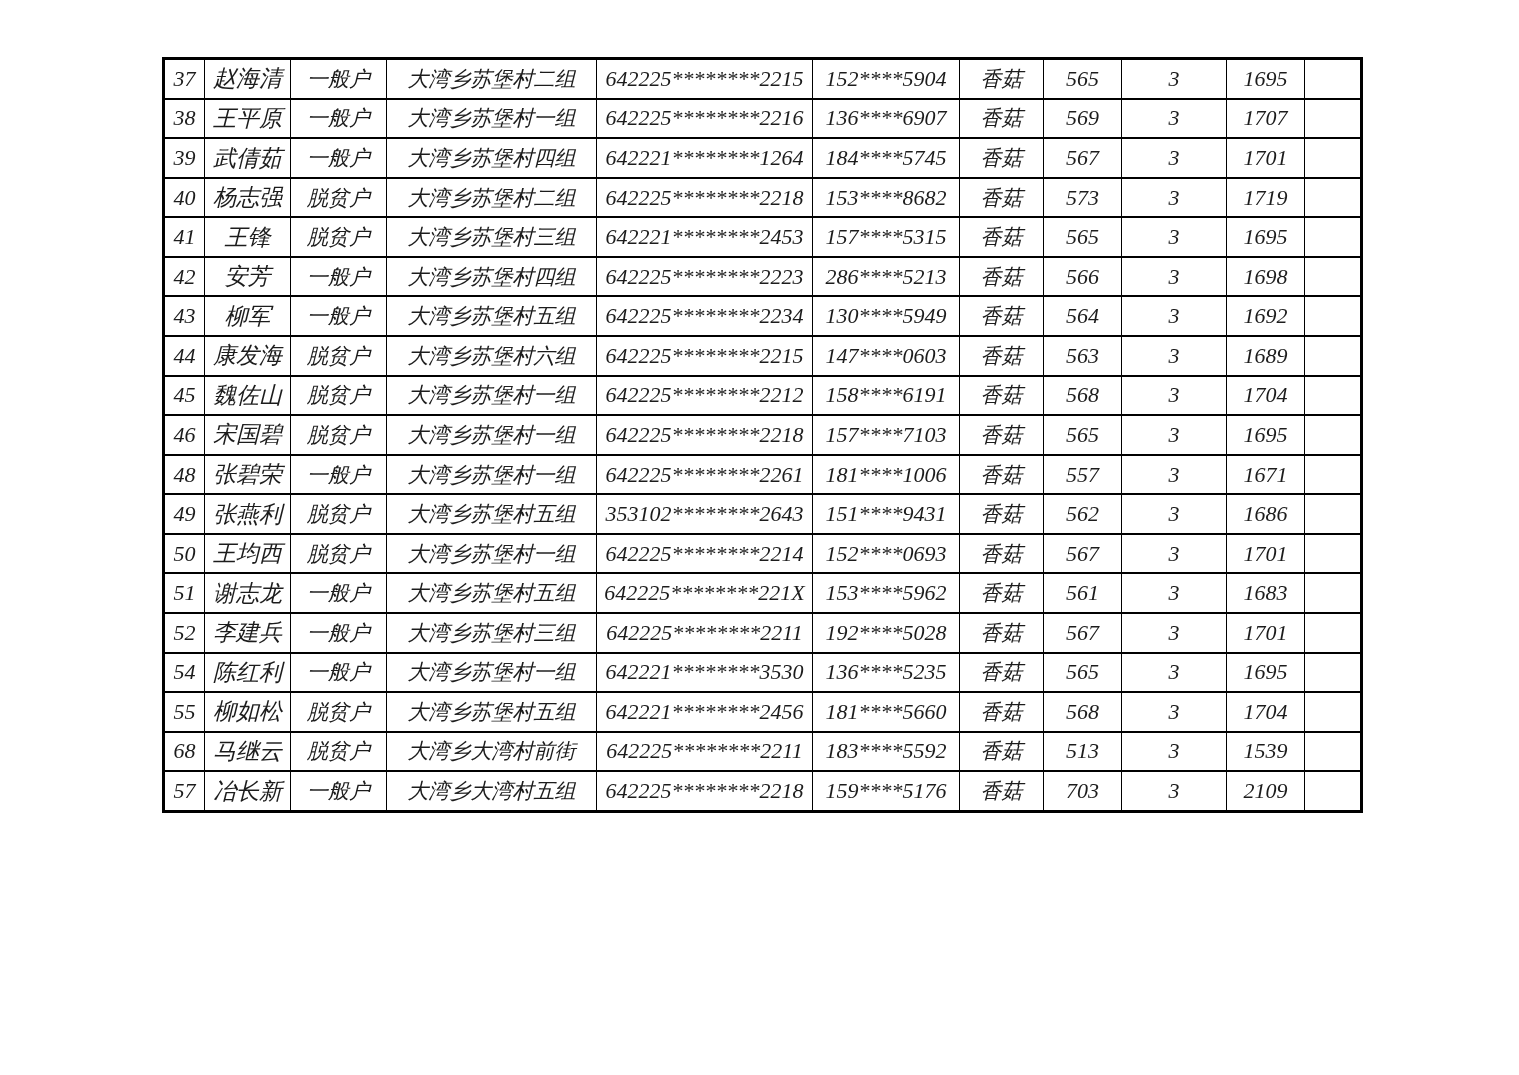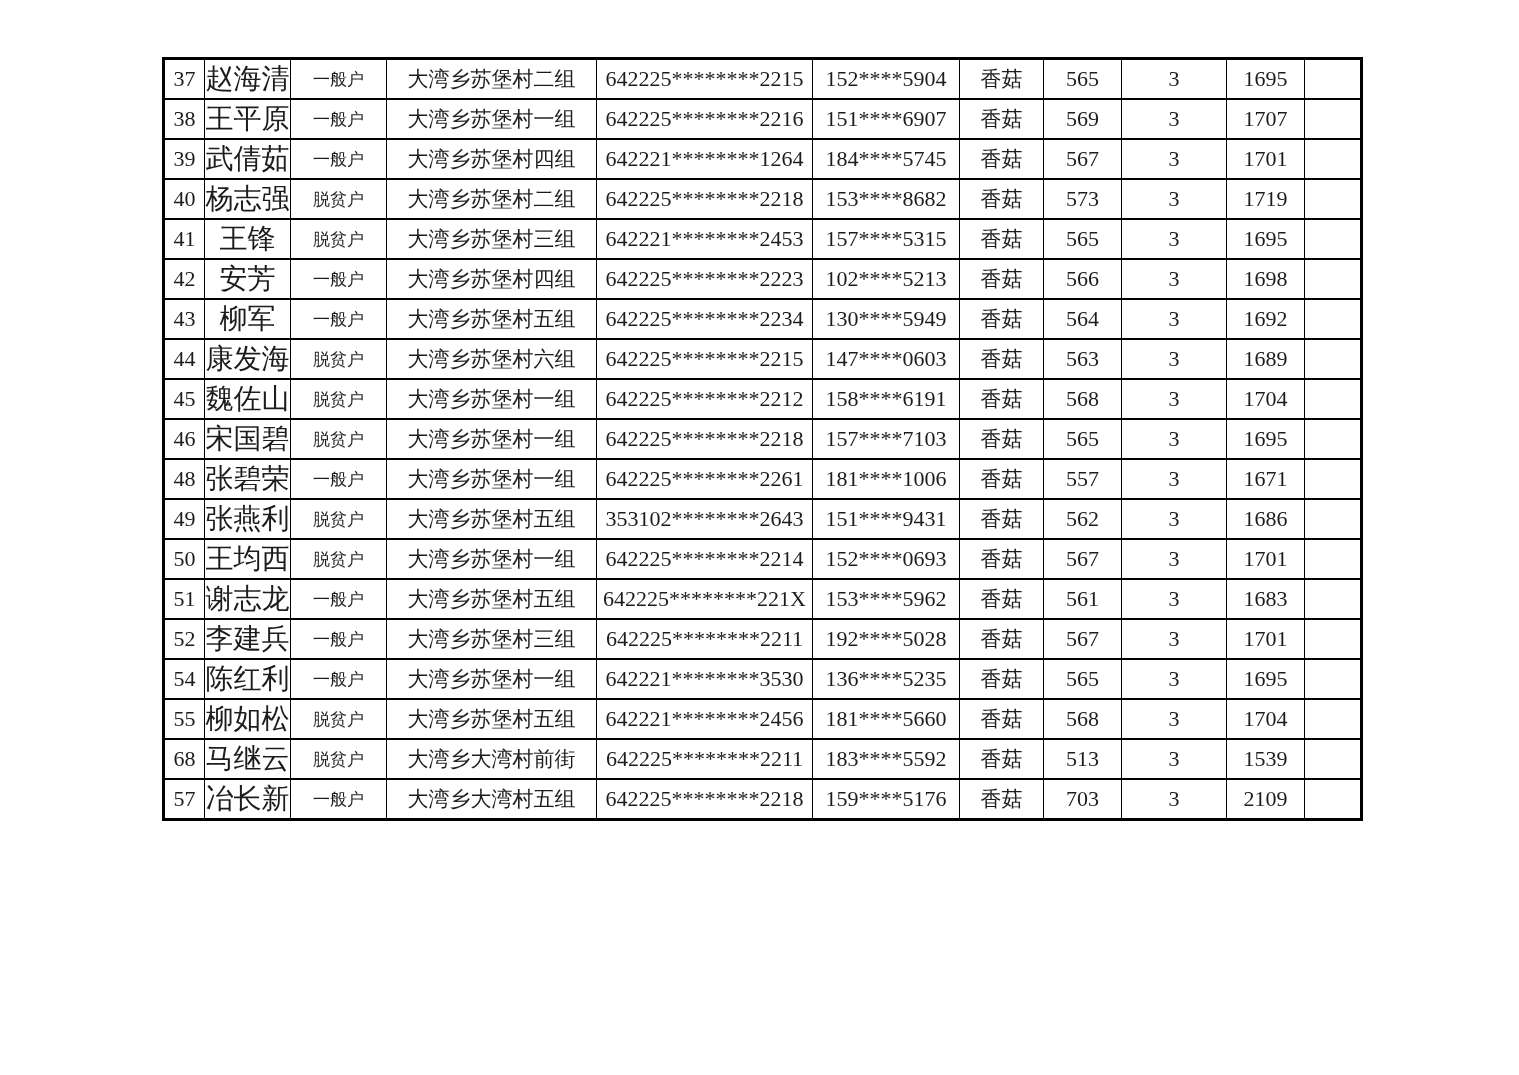--- a/index.html
+++ b/index.html
@@ -19,37 +19,38 @@
   }
   table.roster {
     position: absolute;
     left: 162px;
     top: 57px;
     width: 1198px;
     height: 756px;
     border-collapse: collapse;
     table-layout: fixed;
     border: 3px solid #000000;
+    font-style: italic;
   }
   table.roster td {
     border-left: 1px solid #000000;
     border-right: 1px solid #000000;
     border-top: 2px solid #000000;
     border-bottom: 2px solid #000000;
     text-align: center;
     vertical-align: middle;
     padding: 0;
     font-size: 22px;
     color: #1c1c1c;
     white-space: nowrap;
     overflow: hidden;
   }
   table.roster td.c-address { font-size: 21px; }
-  table.roster td.c-name { font-size: 28px; }
-  table.roster td.c-type { font-size: 17px; }
+  table.roster td.c-name { font-size: 23px; }
+  table.roster td.c-type { font-size: 21px; }
   table.roster td.c-product { font-size: 21px; }
 </style>
 </head>
 <body>
 
 <div class="page">
   <table class="roster">
     <colgroup>
       <col style="width:41px">
       <col style="width:86px">
@@ -76,21 +77,21 @@
           <td class="c-persons">3</td>
           <td class="c-total">1695</td>
           <td class="c-note"></td>
         </tr>
         <tr>
           <td class="c-no">38</td>
           <td class="c-name">王平原</td>
           <td class="c-type">一般户</td>
           <td class="c-address">大湾乡苏堡村一组</td>
           <td class="c-id">642225********2216</td>
-          <td class="c-phone">151****6907</td>
+          <td class="c-phone">136****6907</td>
           <td class="c-product">香菇</td>
           <td class="c-qty">569</td>
           <td class="c-persons">3</td>
           <td class="c-total">1707</td>
           <td class="c-note"></td>
         </tr>
         <tr>
           <td class="c-no">39</td>
           <td class="c-name">武倩茹</td>
           <td class="c-type">一般户</td>
@@ -128,21 +129,21 @@
           <td class="c-persons">3</td>
           <td class="c-total">1695</td>
           <td class="c-note"></td>
         </tr>
         <tr>
           <td class="c-no">42</td>
           <td class="c-name">安芳</td>
           <td class="c-type">一般户</td>
           <td class="c-address">大湾乡苏堡村四组</td>
           <td class="c-id">642225********2223</td>
-          <td class="c-phone">102****5213</td>
+          <td class="c-phone">286****5213</td>
           <td class="c-product">香菇</td>
           <td class="c-qty">566</td>
           <td class="c-persons">3</td>
           <td class="c-total">1698</td>
           <td class="c-note"></td>
         </tr>
         <tr>
           <td class="c-no">43</td>
           <td class="c-name">柳军</td>
           <td class="c-type">一般户</td>

